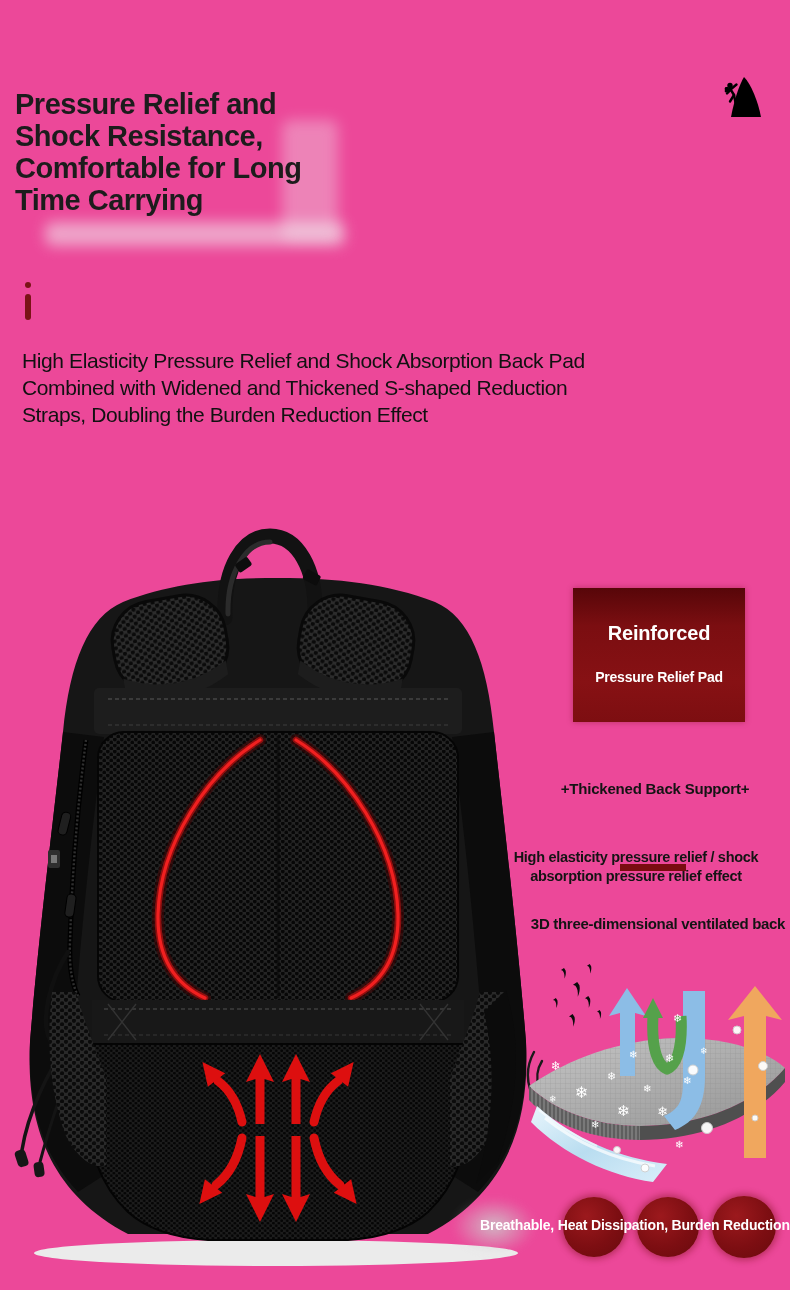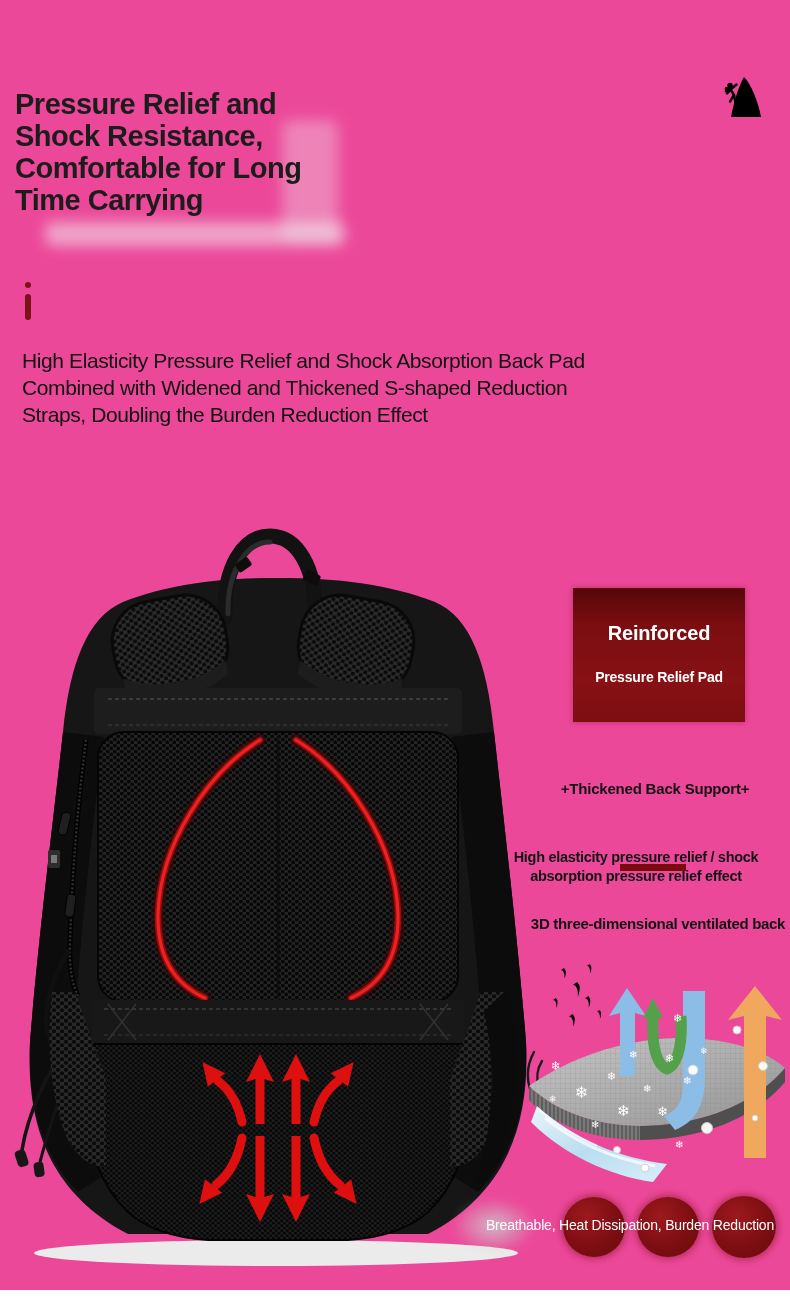--- a/index.html
+++ b/index.html
@@ -40,21 +40,21 @@
   .circle{border-radius:50%;
     background:radial-gradient(circle at 38% 32%,#9c191d 0%,#7d0e12 55%,#690button 0,#690a0e 100%);
     background:radial-gradient(circle at 38% 32%,#9c191d 0%,#7d0e12 55%,#690a0e 100%);
     box-shadow:0 0 7px 2px rgba(110,10,14,.45);}
   .c1{left:563px;top:1197px;width:62px;height:60px;}
   .c2{left:637px;top:1197px;width:62px;height:60px;}
   .c3{left:712px;top:1196px;width:64px;height:62px;}
   .banner-shadow{left:452px;top:1198px;width:84px;height:56px;opacity:.85;
     background:radial-gradient(closest-side,#cccccc,rgba(220,220,220,0));filter:blur(4px);}
   .banner{left:480px;top:1217px;width:300px;text-align:center;white-space:nowrap;
-    color:#fff;font-size:14px;font-weight:normal;letter-spacing:-0.2px;}
+    color:#fff;font-size:14px;font-weight:bold;letter-spacing:-0.2px;}
 </style>
 </head>
 <body>
 
 <div class="canvas">
 
   <div class="abs wash" style="left:45px;top:222px;width:300px;height:24px;"></div>
   <div class="abs wash" style="left:282px;top:120px;width:56px;height:120px;opacity:.35;"></div>
 
   <h1 class="abs title" style="margin:0;">Pressure Relief and Shock Resistance, Comfortable for Long Time Carrying</h1>

